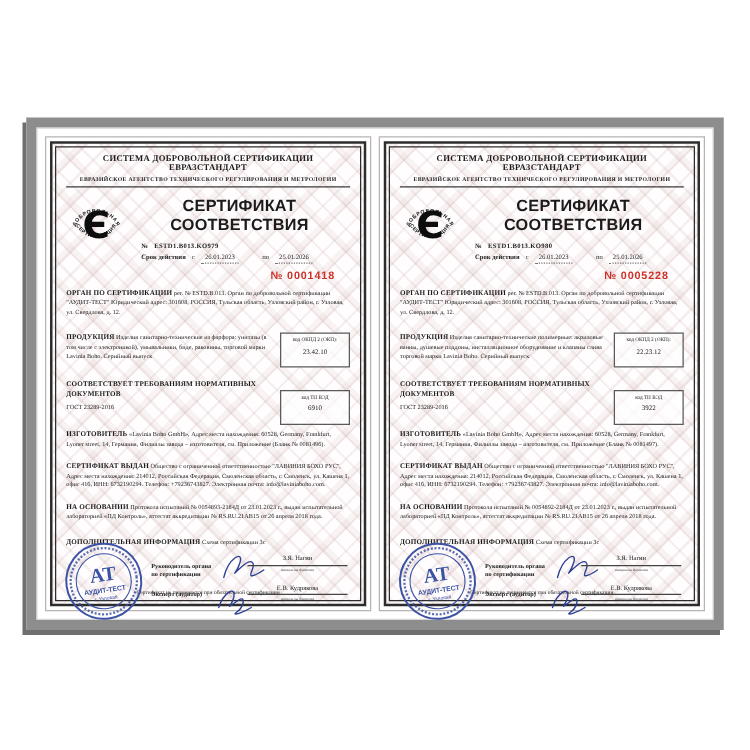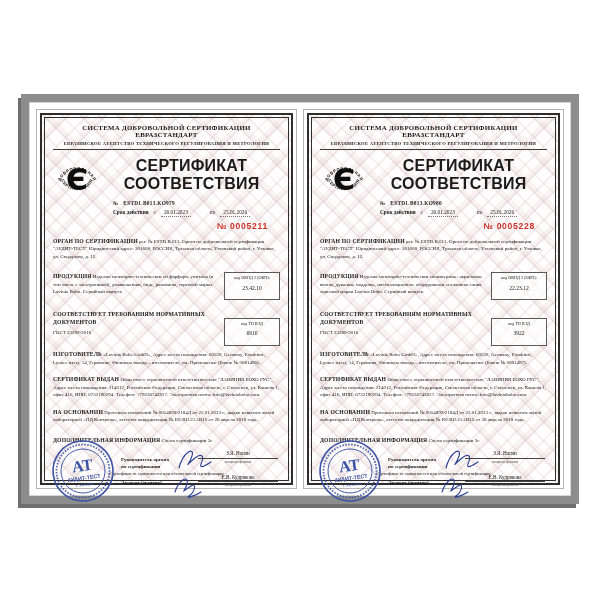--- a/index.html
+++ b/index.html
@@ -21,21 +21,21 @@
           repeating-linear-gradient(45deg, rgba(190,152,152,0.10) 0 6px, transparent 6px 26px),
           repeating-linear-gradient(-45deg, rgba(190,152,152,0.10) 0 6px, transparent 6px 26px);}
 
   .hdr{text-align:center;border-bottom:1px solid #3a3a3a;padding-bottom:3px;}
   .hdr-title{font-weight:bold;font-size:6.9px;letter-spacing:.25px;}
   .hdr-sub{font-weight:bold;font-size:4.6px;letter-spacing:.3px;margin-top:2.5px;color:#222;}
 
   .title-row{display:flex;margin-top:5px;}
   .logo-wrap{flex:0 0 50px;}
   .title-col{flex:1;}
-  .cert-title{font-family:"Liberation Sans",sans-serif;font-weight:bold;font-size:16px;
+  .cert-title{font-family:"Liberation Sans",sans-serif;font-weight:bold;font-size:13px;
               text-align:center;letter-spacing:.2px;margin:2px 0 7px;}
   .meta{padding-left:10px;font-size:5.3px;}
   .meta-line{margin:3.5px 0;display:flex;align-items:baseline;gap:5px;}
   .meta-num{font-weight:bold;letter-spacing:.3px;}
   .meta-lab{font-weight:bold;}
   .dotted{border-bottom:1px dotted #777;padding:0 3px 1px;}
   .blank-num{display:flex;justify-content:flex-end;align-items:baseline;gap:3px;padding-right:12px;
              font-family:"Liberation Sans",sans-serif;font-weight:bold;font-size:8.6px;
              letter-spacing:.7px;margin-top:2px;}
 
@@ -99,21 +99,21 @@
                 </div>
                 <div class="meta-line">
                   <span class="meta-lab">Срок действия</span>
                   <span>с</span>
                   <span class="dotted">26.01.2023</span>
                   <span style="margin-left:14px">по</span>
                   <span class="dotted">25.01.2026</span>
                 </div>
                 <div class="blank-num" style="color:#cd2f27">
                   <span>№</span>
-                  <span>0005211</span>
+                  <span>0001418</span>
                 </div>
               </div>
             </div>
           </div>
 
           <p class="sec mt6">
             <span class="lab">ОРГАН ПО СЕРТИФИКАЦИИ</span>
             <span>рег. № ESTD.B.013. Орган по добровольной сертификации "АУДИТ-ТЕСТ" Юридический адрес: 301608, РОССИЯ, Тульская область, Узловский район, г. Узловая, ул. Свердлова, д. 12.</span>
           </p>
 

